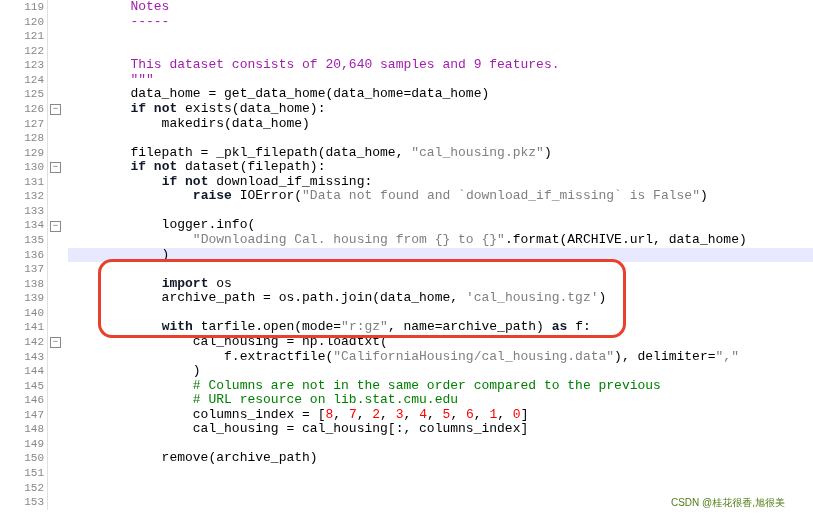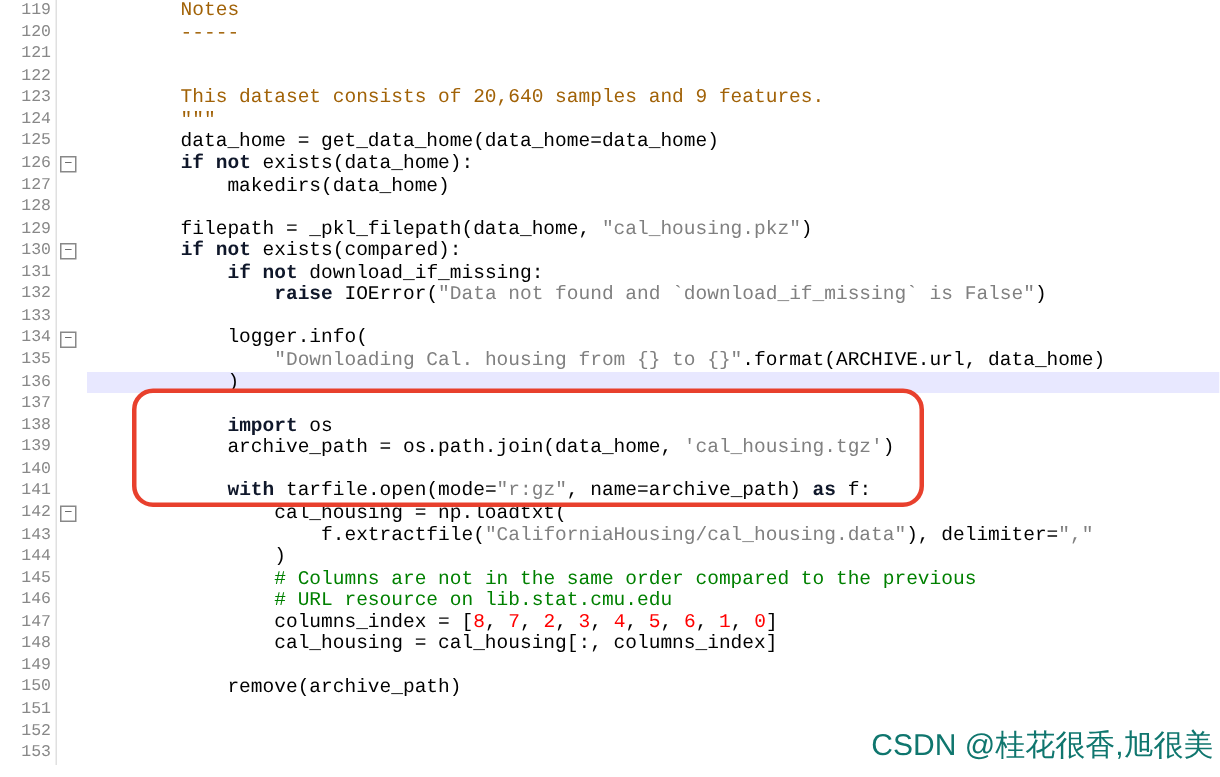--- a/index.html
+++ b/index.html
@@ -19,20 +19,21 @@
     width: 100%;
   }
   .gutter-numbers {
     width: 34px;
     text-align: right;
     color: #888;
     padding-right: 3px;
     user-select: none;
     background: #fff;
     border-right: 1px solid #e0e0e0;
+    padding-left: 10px;
   }
   .gutter-numbers div {
     height: 14.57px;
     line-height: 14.57px;
     font-size: 11px;
   }
   .fold-gutter {
     width: 16px;
     position: relative;
     user-select: none;
@@ -58,34 +59,34 @@
     height: 14.57px;
     line-height: 14.57px;
     white-space: pre;
   }
   .hl-line { background: #e8e8ff; }
   .kw { color: #0f172a; font-weight: bold; }
   .str { color: #808080; }
   .num { color: #ff0000; }
   .id { color: #000; }
   .comment { color: #008000; }
-  .docstr { color: #a16207; }
+  .docstr { color: #a21caf; }
   .redbox {
     position: absolute;
     border: 3px solid #e8402d;
     border-radius: 14px;
     pointer-events: none;
   }
   .watermark {
     position: absolute;
     bottom: 8px;
-    right: 4px;
-    color: #0f766e;
+    right: 28px;
+    color: #4d7c0f;
     font-family: Arial, sans-serif;
-    font-size: 20px;
+    font-size: 10px;
   }
 </style>
 </head>
 <body>
 
 <div class="editor">
   <div class="gutter-numbers" id="gutter">
       <div>119</div>
       <div>120</div>
       <div>121</div>
@@ -133,21 +134,21 @@
       <div class="code-line"><span class="docstr">        -----</span></div>
       <div class="code-line"><span class="docstr"></span></div>
       <div class="code-line"><span class="docstr"></span></div>
       <div class="code-line"><span class="docstr">        This dataset consists of 20,640 samples and 9 features.</span></div>
       <div class="code-line"><span class="docstr">        """</span></div>
       <div class="code-line"><span class="id">        data_home = get_data_home(data_home=data_home)</span></div>
       <div class="code-line"><span class="id">        </span><span class="kw">if not</span><span class="id"> exists(data_home):</span></div>
       <div class="code-line"><span class="id">            makedirs(data_home)</span></div>
       <div class="code-line"><span class="id"></span></div>
       <div class="code-line"><span class="id">        filepath = _pkl_filepath(data_home, </span><span class="str">"cal_housing.pkz"</span><span class="id">)</span></div>
-      <div class="code-line"><span class="id">        </span><span class="kw">if not</span><span class="id"> exists(compared):</span></div>
+      <div class="code-line"><span class="id">        </span><span class="kw">if not</span><span class="id"> dataset(filepath):</span></div>
       <div class="code-line"><span class="id">            </span><span class="kw">if not</span><span class="id"> download_if_missing:</span></div>
       <div class="code-line"><span class="id">                </span><span class="kw">raise</span><span class="id"> IOError(</span><span class="str">"Data not found and `download_if_missing` is False"</span><span class="id">)</span></div>
       <div class="code-line"><span class="id"></span></div>
       <div class="code-line"><span class="id">            logger.info(</span></div>
       <div class="code-line"><span class="id">                </span><span class="str">"Downloading Cal. housing from {} to {}"</span><span class="id">.format(ARCHIVE.url, data_home)</span></div>
       <div class="code-line hl-line"><span class="id">            )</span></div>
       <div class="code-line"><span class="id"></span></div>
       <div class="code-line"><span class="id">            </span><span class="kw">import</span><span class="id"> os</span></div>
       <div class="code-line"><span class="id">            archive_path = os.path.join(data_home, </span><span class="str">'cal_housing.tgz'</span><span class="id">)</span></div>
       <div class="code-line"><span class="id"></span></div>

